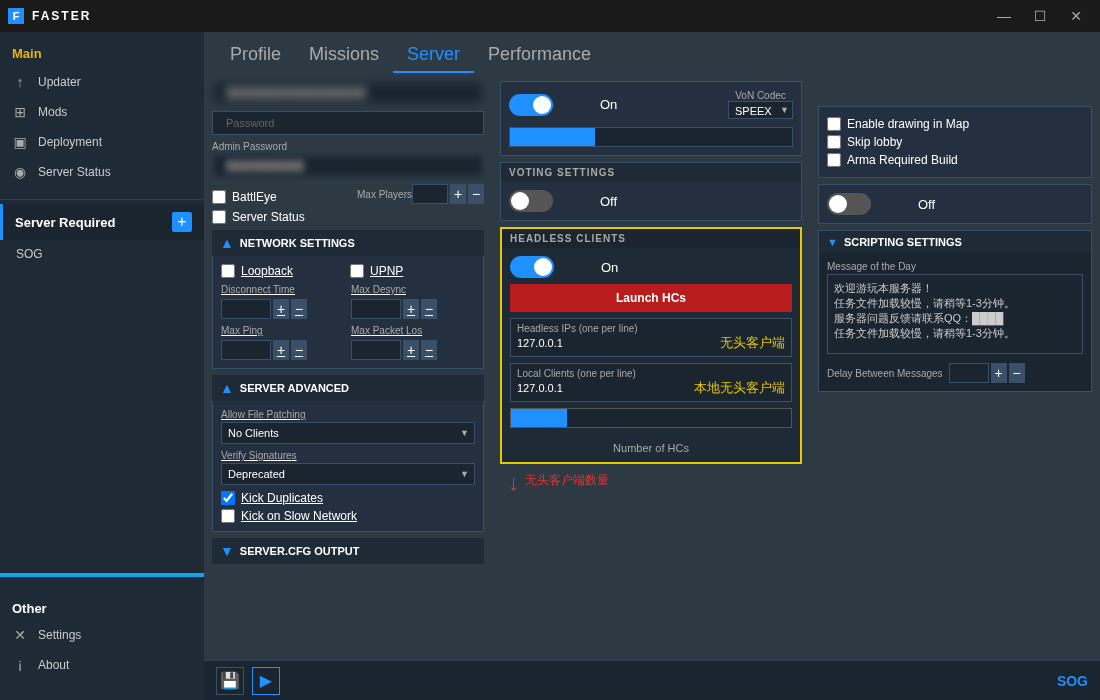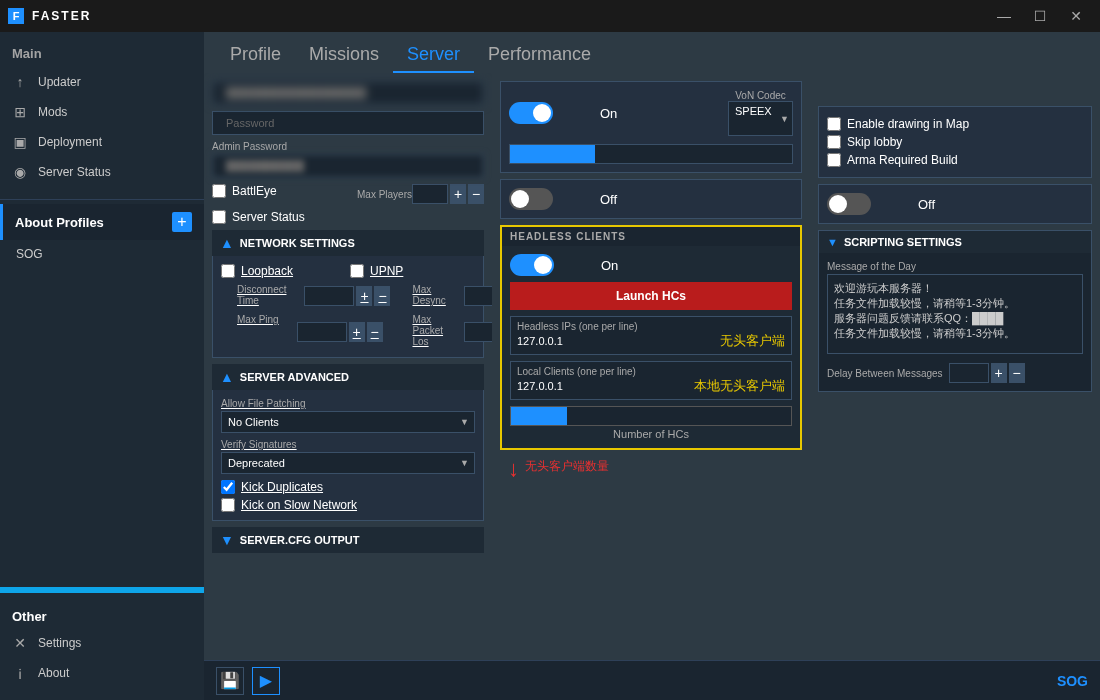--- a/index.html
+++ b/index.html
@@ -76,21 +76,21 @@
       width: 204px;
       background: #1e2a35;
       display: flex;
       flex-direction: column;
       flex-shrink: 0;
     }
     #sidebar-main-section {
       padding: 8px 0;
     }
     .sidebar-section-label {
-      color: #a3a3a3;
+      color: #eab308;
       font-size: 13px;
       font-weight: bold;
       padding: 6px 12px;
     }
     .sidebar-item {
       display: flex;
       align-items: center;
       padding: 7px 12px;
       gap: 10px;
       cursor: pointer;
@@ -141,22 +141,22 @@
       border-radius: 2px;
     }
     .profile-item {
       padding: 7px 16px;
       cursor: pointer;
       color: #ccc;
       font-size: 12px;
     }
     #sidebar-other-section {
       margin-top: auto;
-      border-top: 6px solid #0ea5e9;
-      padding: 12px 0;
+      border-top: 4px solid #0ea5e9;
+      padding: 20px 0;
     }
     .other-label {
       color: #fff;
       font-size: 13px;
       font-weight: bold;
       padding: 4px 12px;
     }
 
     
     #content-area {
@@ -230,21 +230,21 @@
       font-size: 12px;
     }
     .checkbox-row input[type=checkbox] {
       width: 14px;
       height: 14px;
       cursor: pointer;
     }
 
     .battleye-row {
       display: flex;
-      align-items: flex-start;
+      align-items: flex-end;
     }
     .max-players-group {
       display: flex;
       align-items: center;
       gap: 4px;
       margin-left: auto;
     }
     .max-players-label {
       font-size: 10px;
       color: #aaa;
@@ -294,23 +294,22 @@
       border-top: none;
       text-decoration: underline;
     }
     .two-col {
       display: grid;
       grid-template-columns: 1fr 1fr;
       gap: 6px;
     }
     .field-with-steppers {
       display: flex;
-      flex-direction: row;
-      gap: 18px;
-      margin-left: 16px;
+      flex-direction: column;
+      gap: 2px;
     }
     .field-row {
       display: flex;
       align-items: center;
       gap: 2px;
     }
     .field-input-small {
       background: #1a2530;
       border: 1px solid #3a5068;
       color: #fff;
@@ -414,21 +413,21 @@
       gap: 8px;
     }
     .voip-label {
       font-size: 10px;
       color: #aaa;
     }
     .voip-select {
       background: #1a2530;
       border: 1px solid #3a5068;
       color: #fff;
-      padding: 3px 20px 18px 6px;
+      padding: 3px 20px 1px 6px;
       font-size: 11px;
       outline: none;
       cursor: pointer;
       appearance: none;
       -webkit-appearance: none;
     }
     .voip-select-wrapper {
       position: relative;
     }
     .voip-select-wrapper::after {
@@ -498,21 +497,21 @@
       font-size: 10px;
       color: #aaa;
     }
     .hc-ip-value {
       color: #fff;
       font-size: 11px;
     }
     .hc-slider-area {
       display: flex;
       flex-direction: column;
-      gap: 2px;
+      gap: 14px;
     }
     .hc-slider {
       width: 100%;
       height: 20px;
       background: #1a2530;
       border: 1px solid #555;
       position: relative;
       cursor: pointer;
     }
     .hc-slider-fill {
@@ -667,21 +666,21 @@
       <div class="sidebar-item">
         <span class="sidebar-item-icon">◉</span>
         <span>Server Status</span>
       </div>
     </div>
 
     <div id="sidebar-divider"></div>
 
     <div id="server-profiles-section">
       <div id="server-profiles-header">
-        <span id="server-profiles-label">About Profiles</span>
+        <span id="server-profiles-label">Server Required</span>
         <button id="add-profile-btn">+</button>
       </div>
       <div class="profile-item">SOG</div>
     </div>
 
     <div id="sidebar-other-section">
       <div class="other-label">Other</div>
       <div class="sidebar-item">
         <span class="sidebar-item-icon">✕</span>
         <span>Settings</span>
@@ -858,20 +857,21 @@
               </div>
             </div>
           </div>
 
           <div style="margin-top:8px;background:#1a2530;border:1px solid #3a5068;height:20px;position:relative;">
             <div style="height:100%;width:30%;background:#1e90ff;"></div>
           </div>
         </div>
 
         <div class="mini-section">
+          <div class="mini-section-header">VOTING SETTINGS</div>
           <div class="mini-section-body">
             <div class="toggle-row">
               <div class="toggle-switch">
                 <div class="toggle-track off">
                   <div class="toggle-thumb"></div>
                 </div>
               </div>
               <span class="toggle-label">Off</span>
             </div>
           </div>

